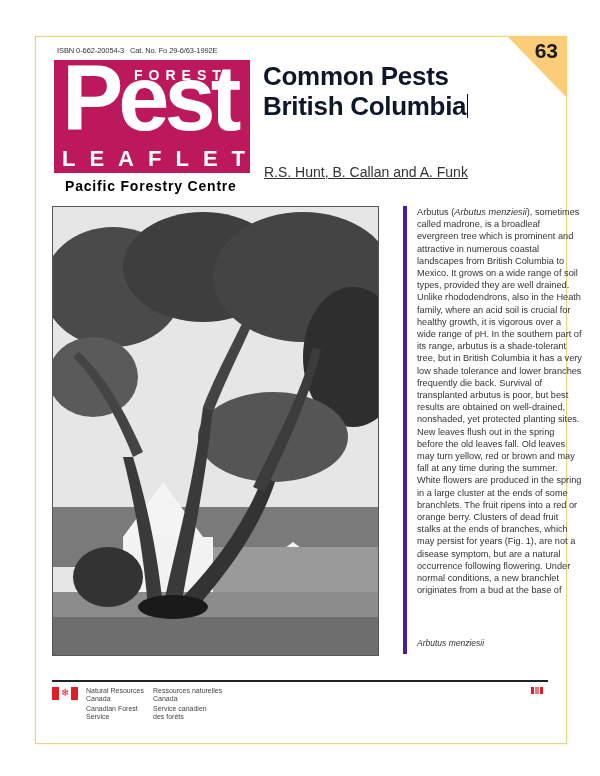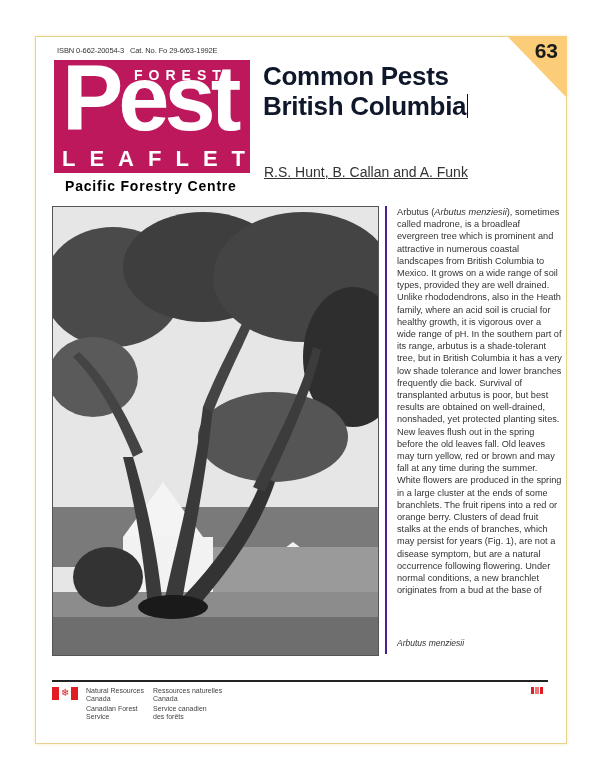--- a/index.html
+++ b/index.html
@@ -11,21 +11,21 @@
   .logo { position:absolute; left:18px; top:23px; width:196px; height:113px; background:#be185d; }
   .logo .forest { position:absolute; left:80px; top:7px; font-size:14px; letter-spacing:6px; color:#fff; font-weight:bold; }
   .logo .pest { position:absolute; left:8px; top:-8px; font-size:92px; font-weight:bold; color:#fff; letter-spacing:-5px; line-height:1; }
   .logo .leaflet { position:absolute; left:8px; top:86px; font-size:22px; letter-spacing:14px; color:#fff; font-weight:bold; }
   .centre { position:absolute; left:21px; top:141px; font-size:14px; font-weight:bold; color:#000000; letter-spacing:0.8px;margin-left:8px; }
   .title { position:absolute; left:227px; top:24px; font-size:26px; font-weight:bold; line-height:30px; color:#0f172a; letter-spacing:-0.3px; }
   .cursor { display:inline-block; width:1px; height:24px; background:#111; vertical-align:-3px; margin-left:1px; }
   .authors { position:absolute; left:228px; top:127px; font-size:14px; color:#333;text-decoration:underline; }
   .photo { position:absolute; left:16px; top:169px; width:325px; height:448px; border:1px solid #555; background:linear-gradient(180deg,#e8e8e8 0%,#d6d6d6 40%,#bbb 70%,#888 90%,#777 100%); overflow:hidden; }
   .photo svg { position:absolute; left:0; top:0; }
-  .textcol { position:absolute; left:349px; top:169px; width:170px; height:448px; border-left:2px solid #4c1d95; }
+  .textcol { position:absolute; left:367px; top:169px; width:170px; height:448px; border-left:4px solid #4c1d95; }
   .bodytext { position:absolute; left:10px; top:0; width:165px; font-size:9.2px; line-height:12.2px; color:#333; }
   .caption { position:absolute; left:10px; top:432px; font-size:8.5px; font-style:italic; color:#333; }
   .rule { position:absolute; left:16px; top:643px; width:496px; height:1.5px; background:#222; }
   .flag { position:absolute; left:16px; top:650px; width:26px; height:13px; }
   .flag .bar1 { position:absolute; left:0; top:0; width:7px; height:13px; background:#e21c23; }
   .flag .bar2 { position:absolute; right:0; top:0; width:7px; height:13px; background:#e21c23; }
   .flag .leaf { position:absolute; left:9px; top:1px; color:#e21c23; font-size:10px; line-height:10px; }
   .ministry { position:absolute; font-size:7px; line-height:7.5px; color:#444; }
   .canada-wm { position:absolute; left:410px; top:652px; font-family:"Liberation Serif", serif; font-size:28px; color:#111; letter-spacing:-0.5px; }
   .wm-flag { position:absolute; left:495px; top:650px; width:12px; height:7px; }

